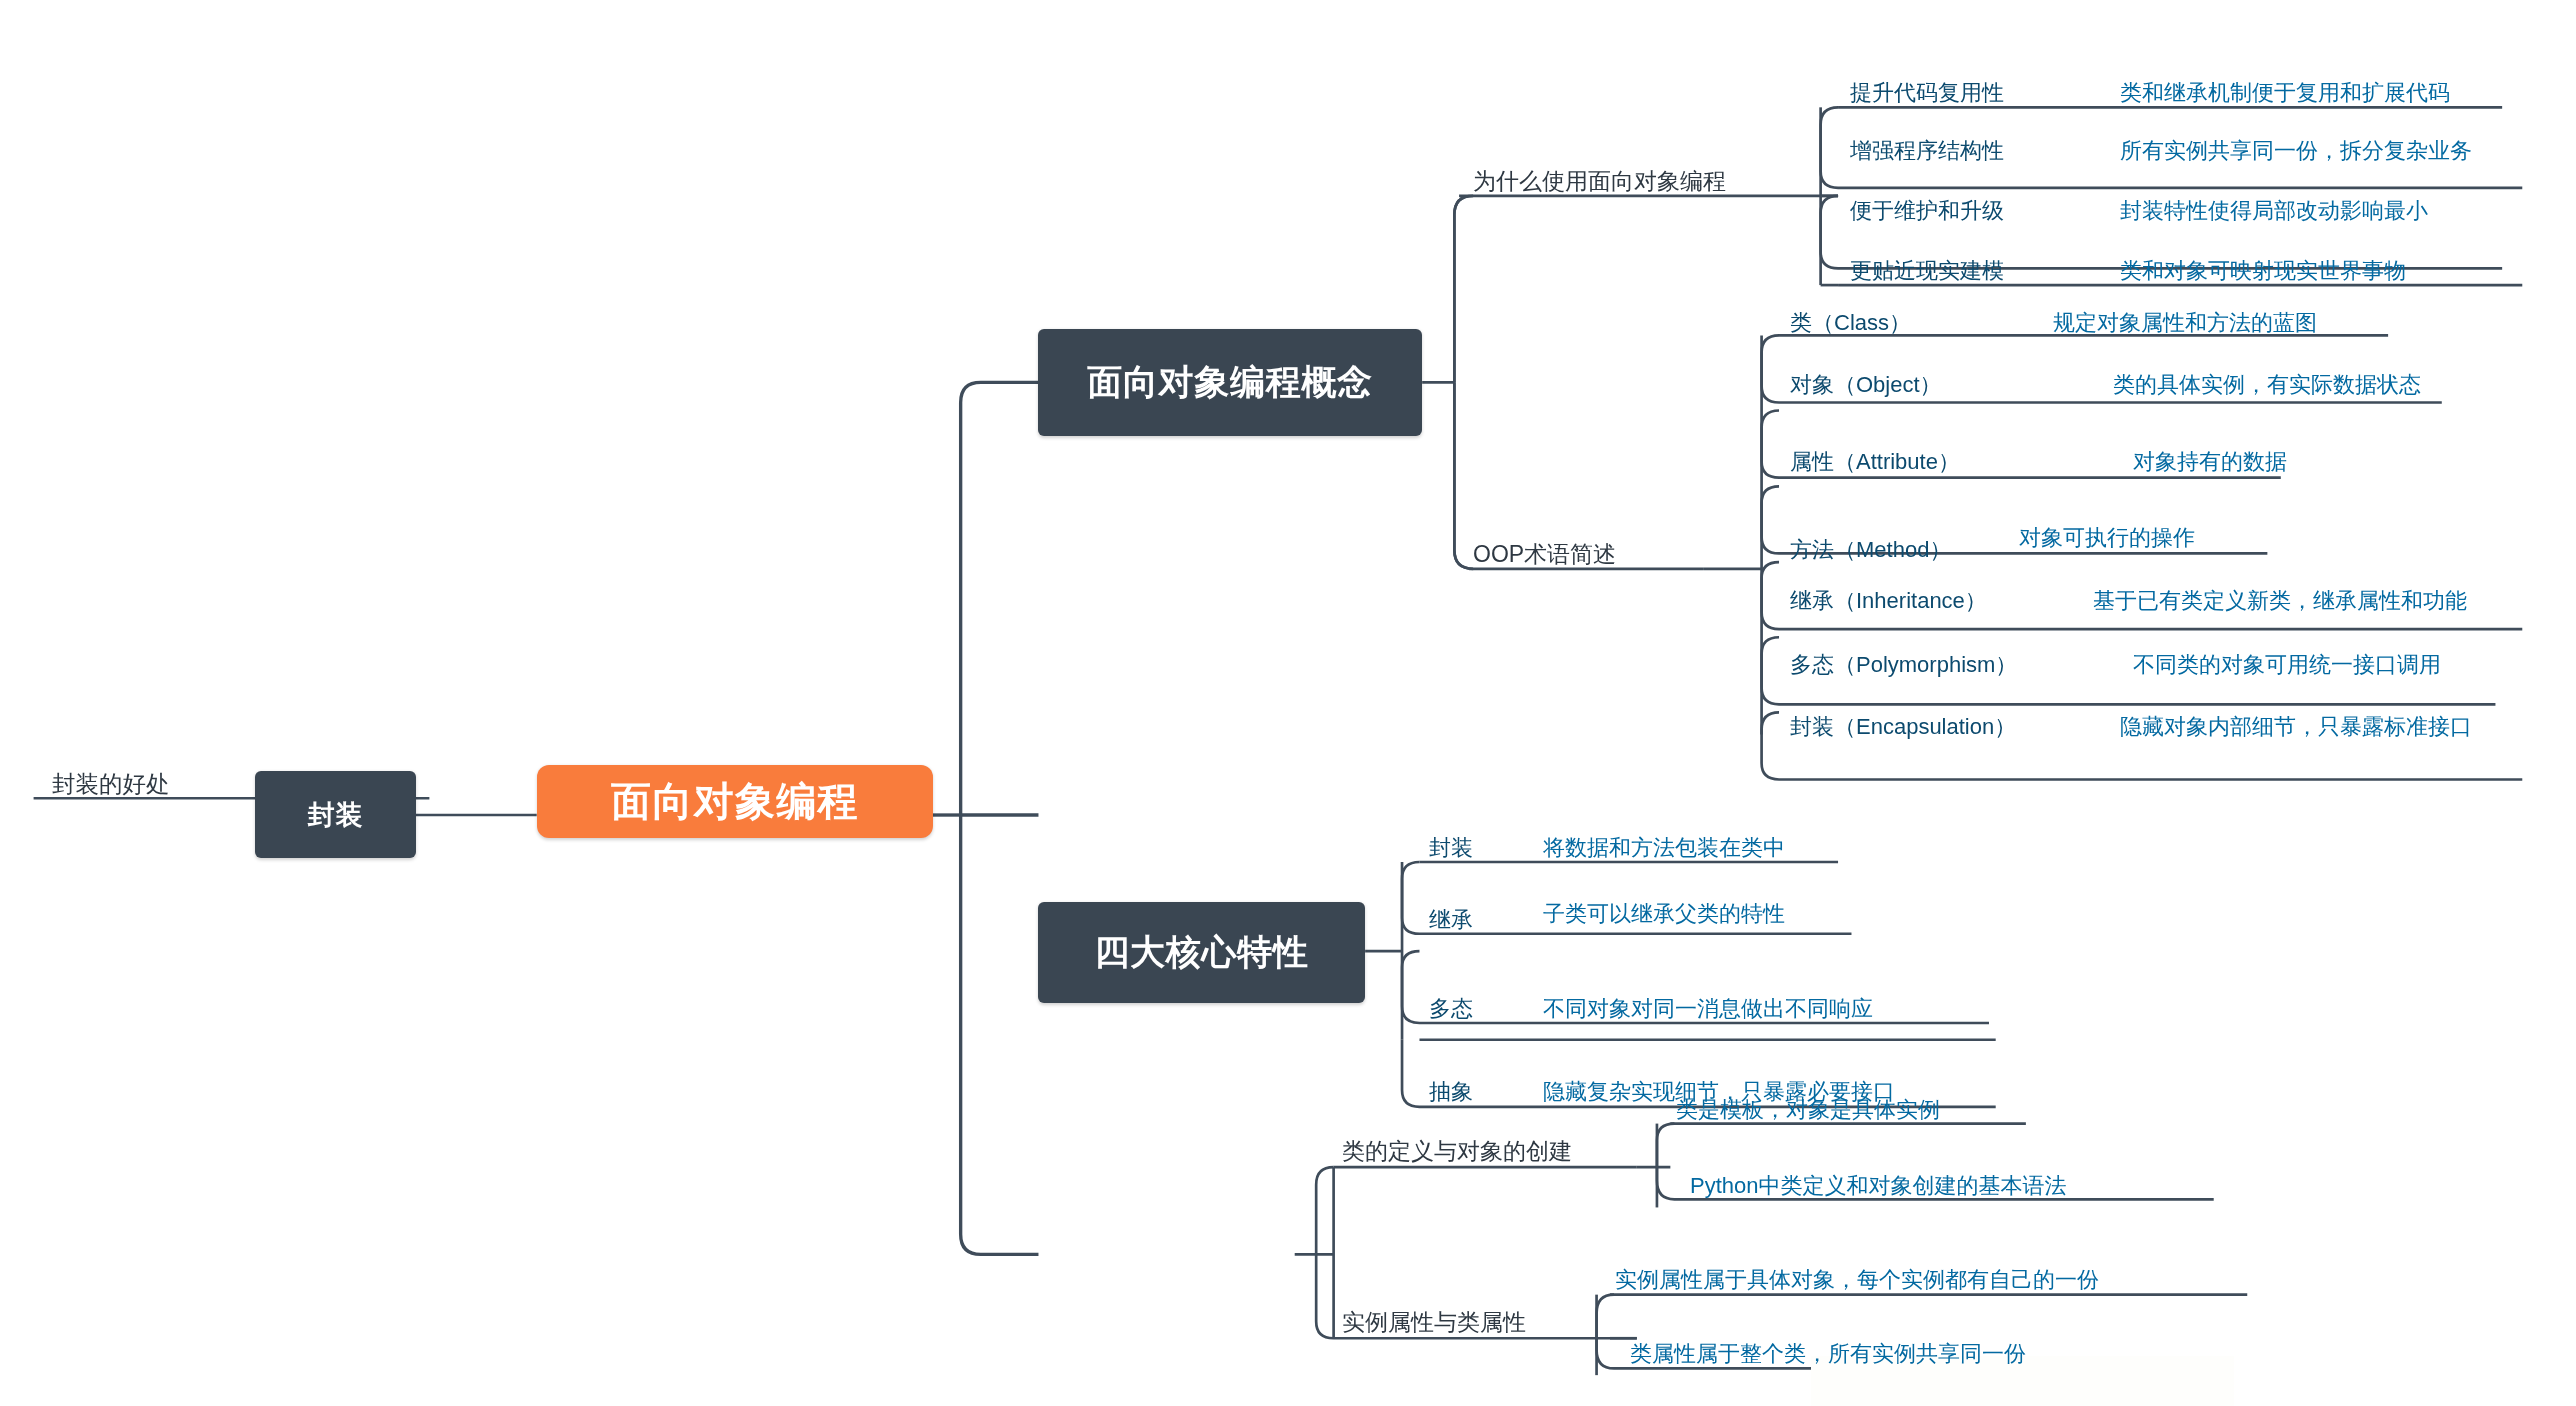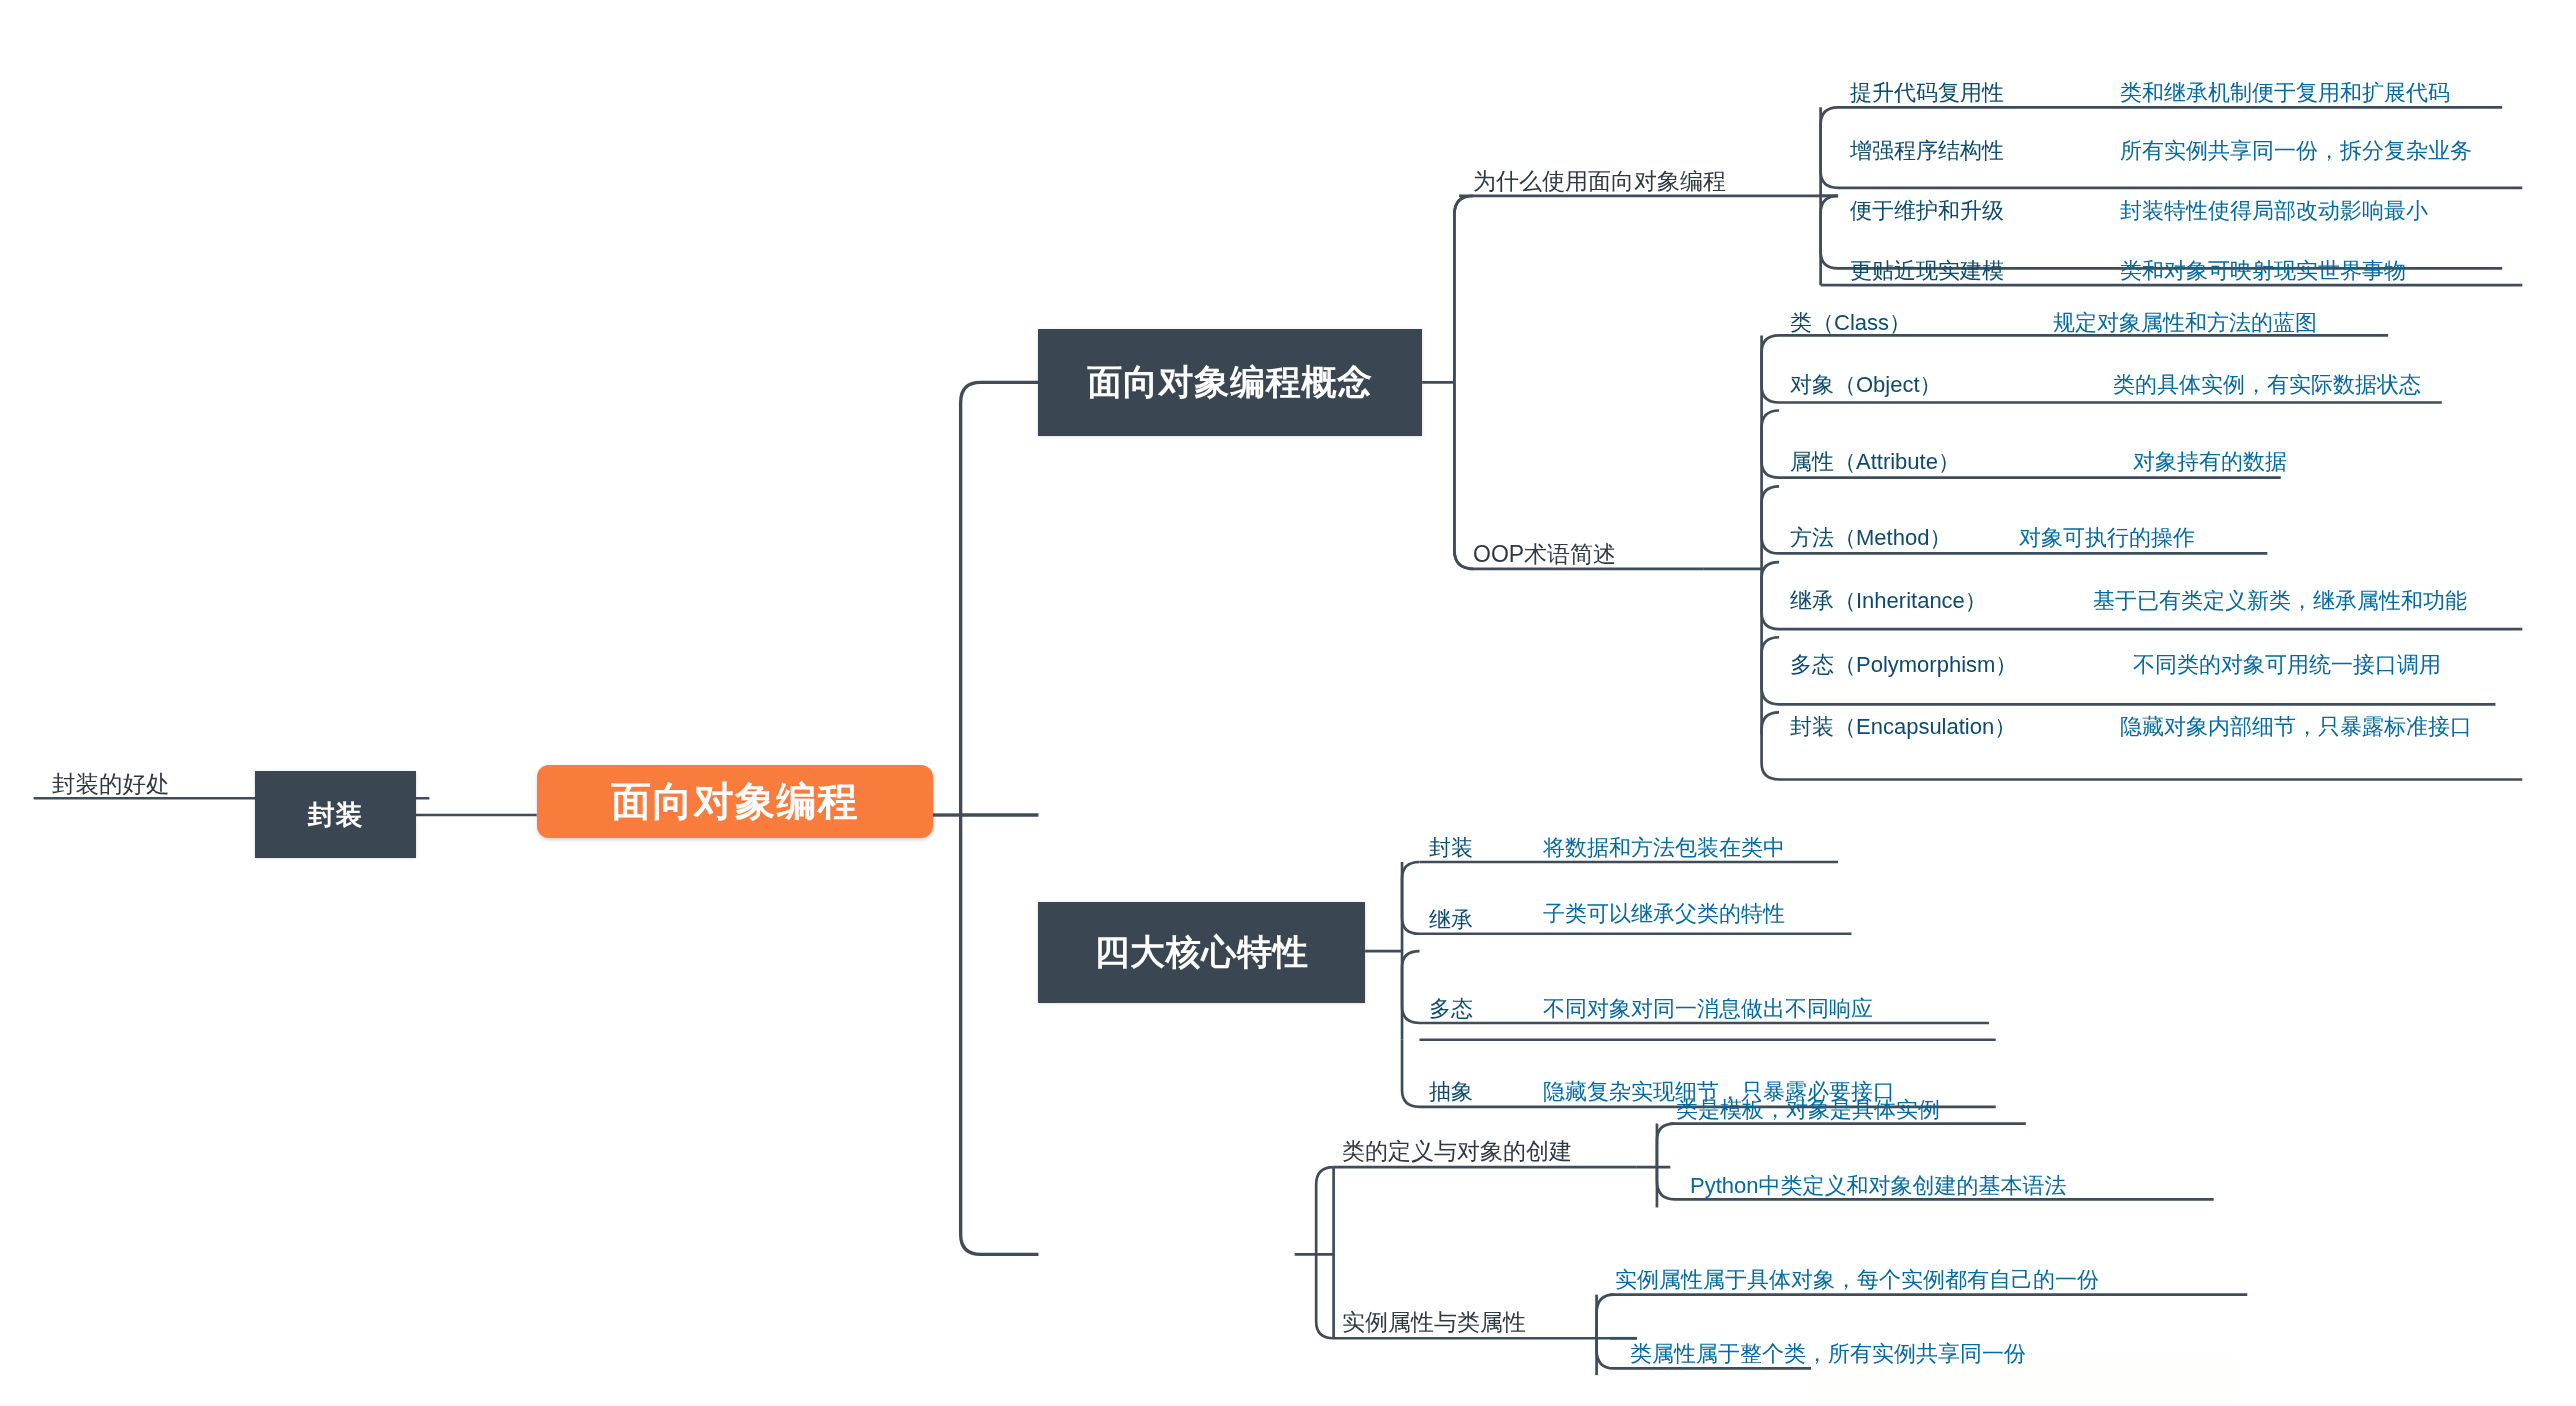--- a/index.html
+++ b/index.html
@@ -11,21 +11,21 @@
   #root{position:absolute;left:0;top:0;width:2576px;height:1406px;}
   svg.lines{position:absolute;left:0;top:0;width:2576px;height:1406px;pointer-events:none;}
   .node{position:absolute;display:flex;align-items:center;justify-content:center;box-sizing:border-box;}
 
   .center-node{
     background:#F97C3C;color:#ffffff;border-radius:12px;
     font-weight:bold;letter-spacing:1.3px;
     box-shadow:0 1.3px 3.4px rgba(0,0,0,0.18);
   }
   .main-node{
-    background:#3A4652;color:#ffffff;border-radius:0;
+    background:#3A4652;color:#ffffff;border-radius:6px;
     font-weight:bold;letter-spacing:0.7px;
     box-shadow:0 1.3px 3.4px rgba(0,0,0,0.18);
     text-align:center;
   }
   .sub-label{
     position:absolute;color:#2E3842;white-space:nowrap;
     font-size:23px;line-height:1;
   }
   .leaf-title{
     position:absolute;color:#0c4a6e;white-space:nowrap;
@@ -135,21 +135,21 @@
 
   <div class="leaf-title" style="left:1790px;top:312px;">类（Class）</div>
   <div class="leaf-desc" style="left:2053px;top:312px;">规定对象属性和方法的蓝图</div>
 
   <div class="leaf-title" style="left:1790px;top:374px;">对象（Object）</div>
   <div class="leaf-desc" style="left:2113px;top:374px;">类的具体实例，有实际数据状态</div>
 
   <div class="leaf-title" style="left:1790px;top:451px;">属性（Attribute）</div>
   <div class="leaf-desc" style="left:2133px;top:451px;">对象持有的数据</div>
 
-  <div class="leaf-title" style="left:1790px;top:527px;">方法（Method）</div>
+  <div class="leaf-title" style="left:1790px;top:539px;">方法（Method）</div>
   <div class="leaf-desc" style="left:2019px;top:527px;">对象可执行的操作</div>
 
   <div class="leaf-title" style="left:1790px;top:590px;">继承（Inheritance）</div>
   <div class="leaf-desc" style="left:2093px;top:590px;">基于已有类定义新类，继承属性和功能</div>
 
   <div class="leaf-title" style="left:1790px;top:654px;">多态（Polymorphism）</div>
   <div class="leaf-desc" style="left:2133px;top:654px;">不同类的对象可用统一接口调用</div>
 
   <div class="leaf-title" style="left:1790px;top:716px;">封装（Encapsulation）</div>
   <div class="leaf-desc" style="left:2120px;top:716px;">隐藏对象内部细节，只暴露标准接口</div>

